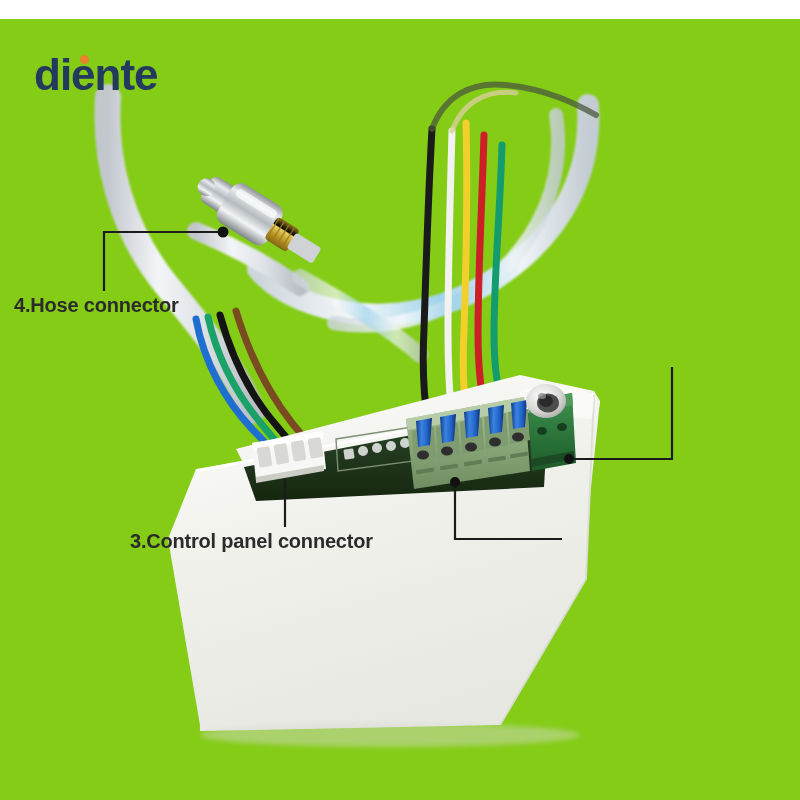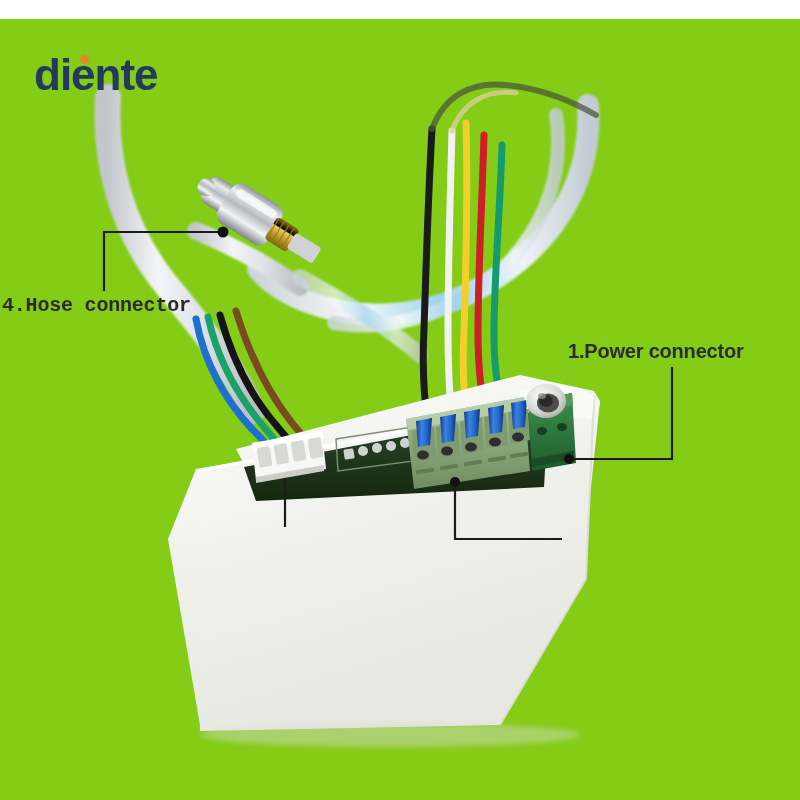--- a/index.html
+++ b/index.html
@@ -52,21 +52,21 @@
     position: absolute;
     font-size: 20px;
     font-weight: 700;
     color: #2b2b2b;
     white-space: nowrap;
     letter-spacing: -0.2px;
   }
   #label-1 { left: 568px; top: 321px; }
   #label-2 { left: 565px; top: 506px; }
   #label-3 { left: 130px; top: 511px; }
-  #label-4 { left: 2px; top: 275px; font-family: Liberation Mono, monospace; }
+  #label-4 { left: 14px; top: 275px; }
 
   
   .overlay {
     position: absolute;
     left: 0; top: 0;
     width: 800px; height: 800px;
   }
 </style>
 </head>
 <body>
@@ -306,16 +306,16 @@
       <path d="M222,213 L104,213 L104,272"></path>
       <circle cx="223" cy="213" r="5.5" fill="#111111" stroke="none"></circle>
     </g>
   </svg>
 
   <div id="logo">
     <span>diente</span>
     <span class="dot"></span>
   </div>
 
-  <div class="callout" id="label-1">1.Power connector</div>
+  <div class="callout" id="label-3">3.Control panel connector</div>
   <div class="callout" id="label-4">4.Hose connector</div>
 
 </div>
 
 </body></html>

